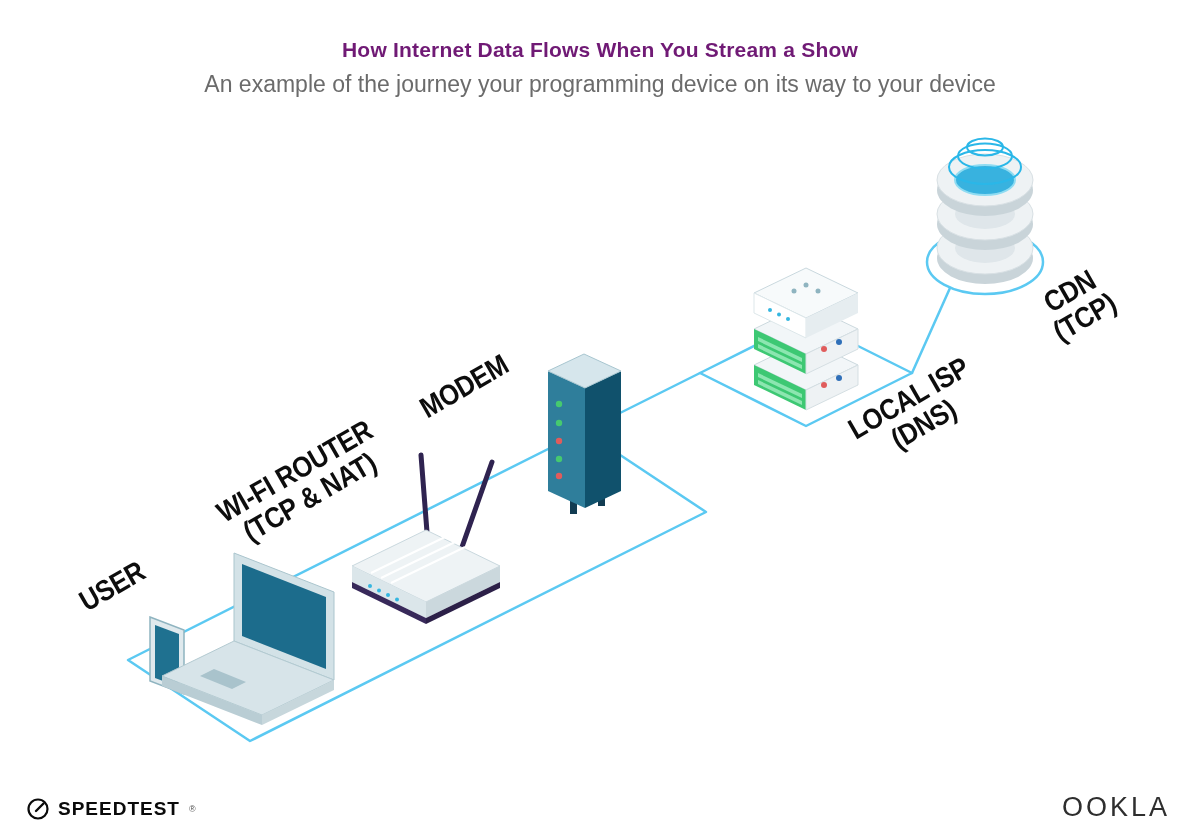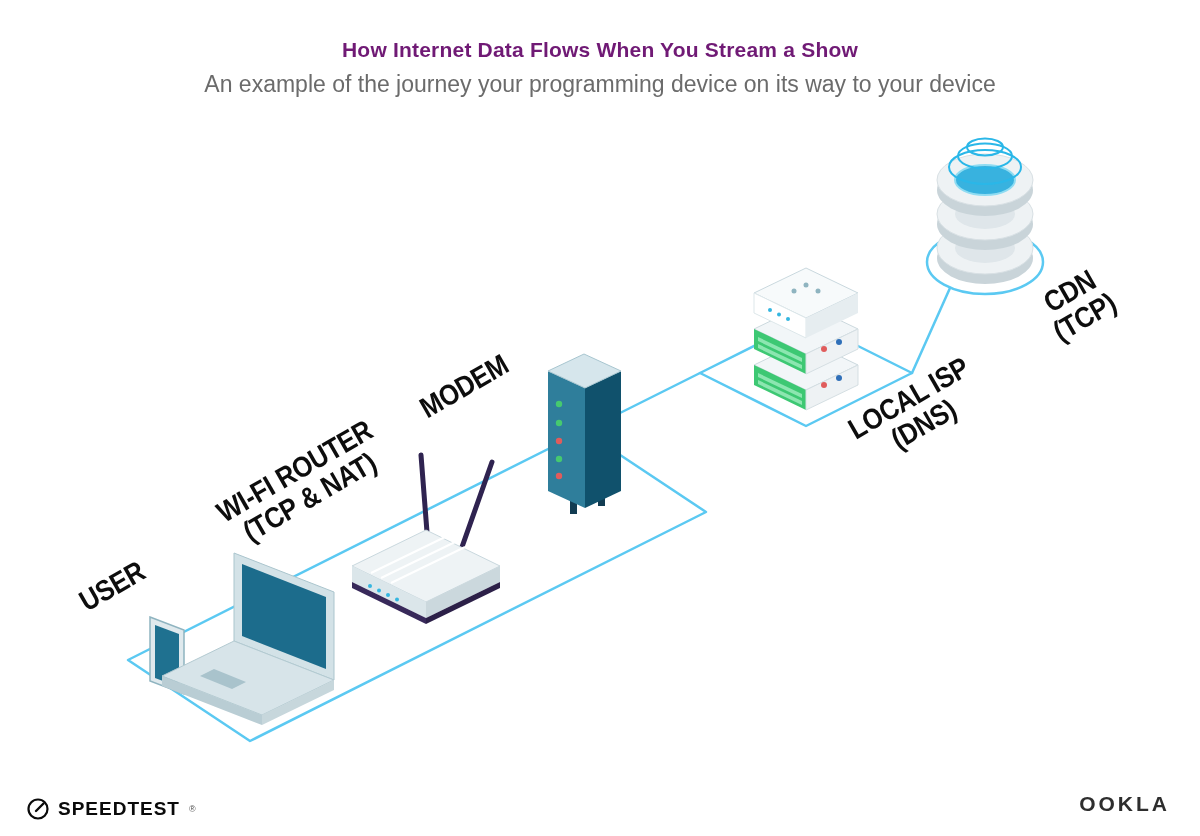--- a/index.html
+++ b/index.html
@@ -18,21 +18,21 @@
     text-align:center;white-space:nowrap;letter-spacing:-0.3px;
   }
   .footer-left{
     position:absolute;left:26px;top:797px;z-index:2;
     display:flex;align-items:center;gap:8px;
   }
   .speedtest-text{font-size:19px;font-weight:700;color:#0a0a0a;letter-spacing:1px;}
   .reg-mark{font-size:9px;color:#555;vertical-align:super;margin-left:1px;}
   .footer-right{
     position:absolute;right:30px;top:792px;z-index:2;
-    font-size:21px;font-weight:700;color:#2e2e2e;letter-spacing:3px;
+    font-size:27px;font-weight:400;color:#2e2e2e;letter-spacing:3px;
   }
 </style>
 </head>
 <body>
 
 <div class="header">
   <div class="title">How Internet Data Flows When You Stream a Show</div>
   <div class="subtitle">An example of the journey your programming device on its way to your device</div>
 </div>
 

